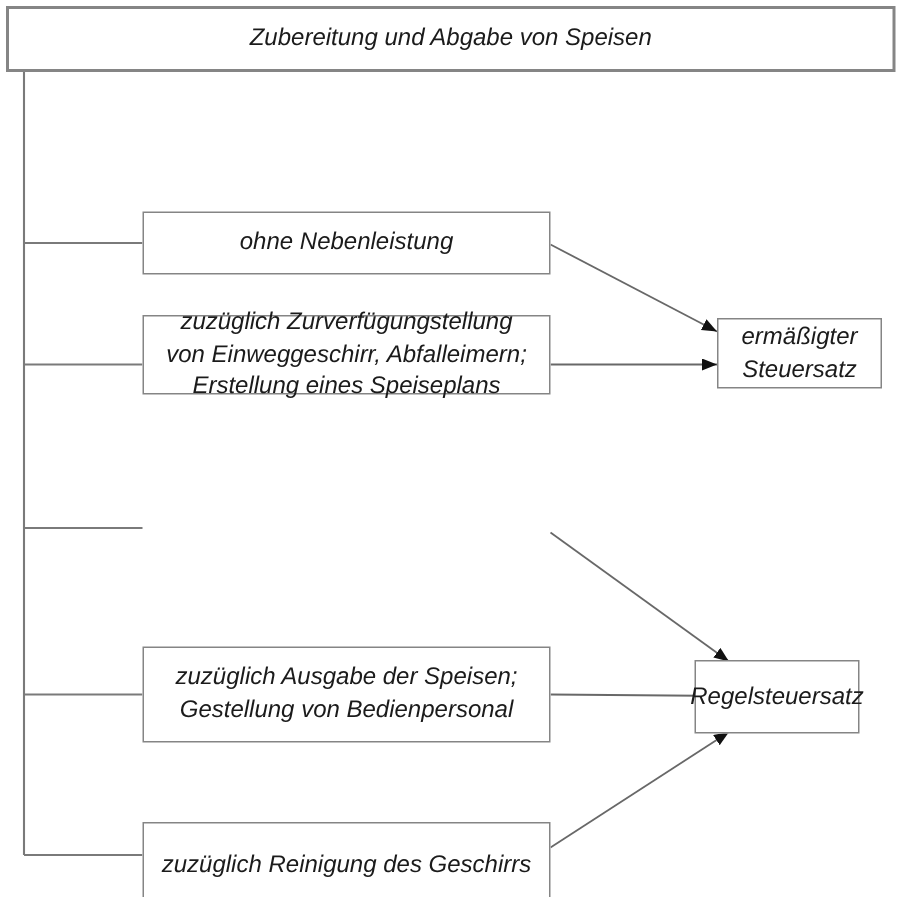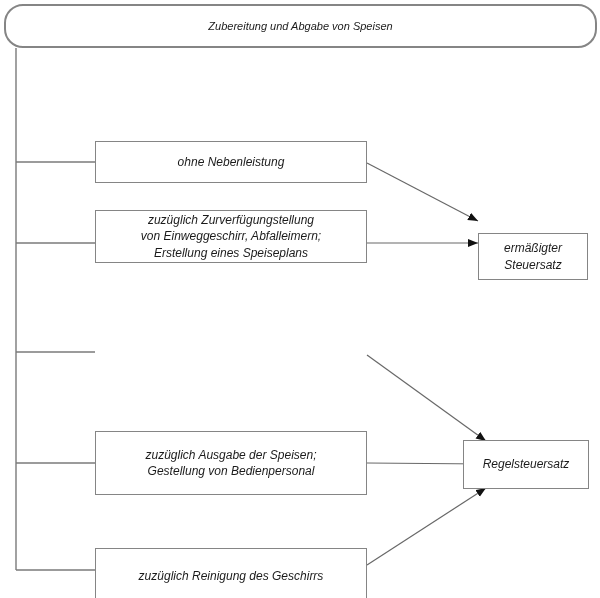--- a/index.html
+++ b/index.html
@@ -39,28 +39,27 @@
   .node {
     position: absolute;
     border: 1.5px solid var(--box-border);
     background: var(--bg);
     display: flex;
     align-items: center;
     justify-content: center;
     text-align: center;
     color: var(--text);
     font-style: italic;
-    font-size: 12px;
+    font-size: 16px;
     line-height: 1.35;
   }
   .node .label { white-space: pre-line; }
   .title-node {
     border-width: 2px;
-    font-size: 11px;
-    border-radius: 19px;
+    font-size: 16px;
   }
 </style>
 </head>
 <body>
 
 <div class="canvas">
 
   <svg class="connectors" viewBox="0 0 600 598" xmlns="http://www.w3.org/2000/svg">
     <defs>
       <marker id="arrowhead" markerWidth="11" markerHeight="9" refX="10" refY="4" orient="auto" markerUnits="userSpaceOnUse">
@@ -100,22 +99,22 @@
 
   <div class="node" style="left:95px; top:431px; width:272px; height:64px;">
     <span class="label">zuzüglich Ausgabe der Speisen;
 Gestellung von Bedienpersonal</span>
   </div>
 
   <div class="node" style="left:95px; top:548px; width:272px; height:57px;">
     <span class="label">zuzüglich Reinigung des Geschirrs</span>
   </div>
 
-  <div class="node" style="left:478px; top:233px; width:110px; height:47px;text-align:center;">
+  <div class="node" style="left:478px; top:212px; width:110px; height:47px;text-align:center;">
     <span class="label">ermäßigter
 Steuersatz</span>
   </div>
 
-  <div class="node" style="left:463px; top:440px; width:126px; height:49px;">
+  <div class="node" style="left:463px; top:440px; width:110px; height:49px;">
     <span class="label">Regelsteuersatz</span>
   </div>
 
 </div>
 
 </body></html>

